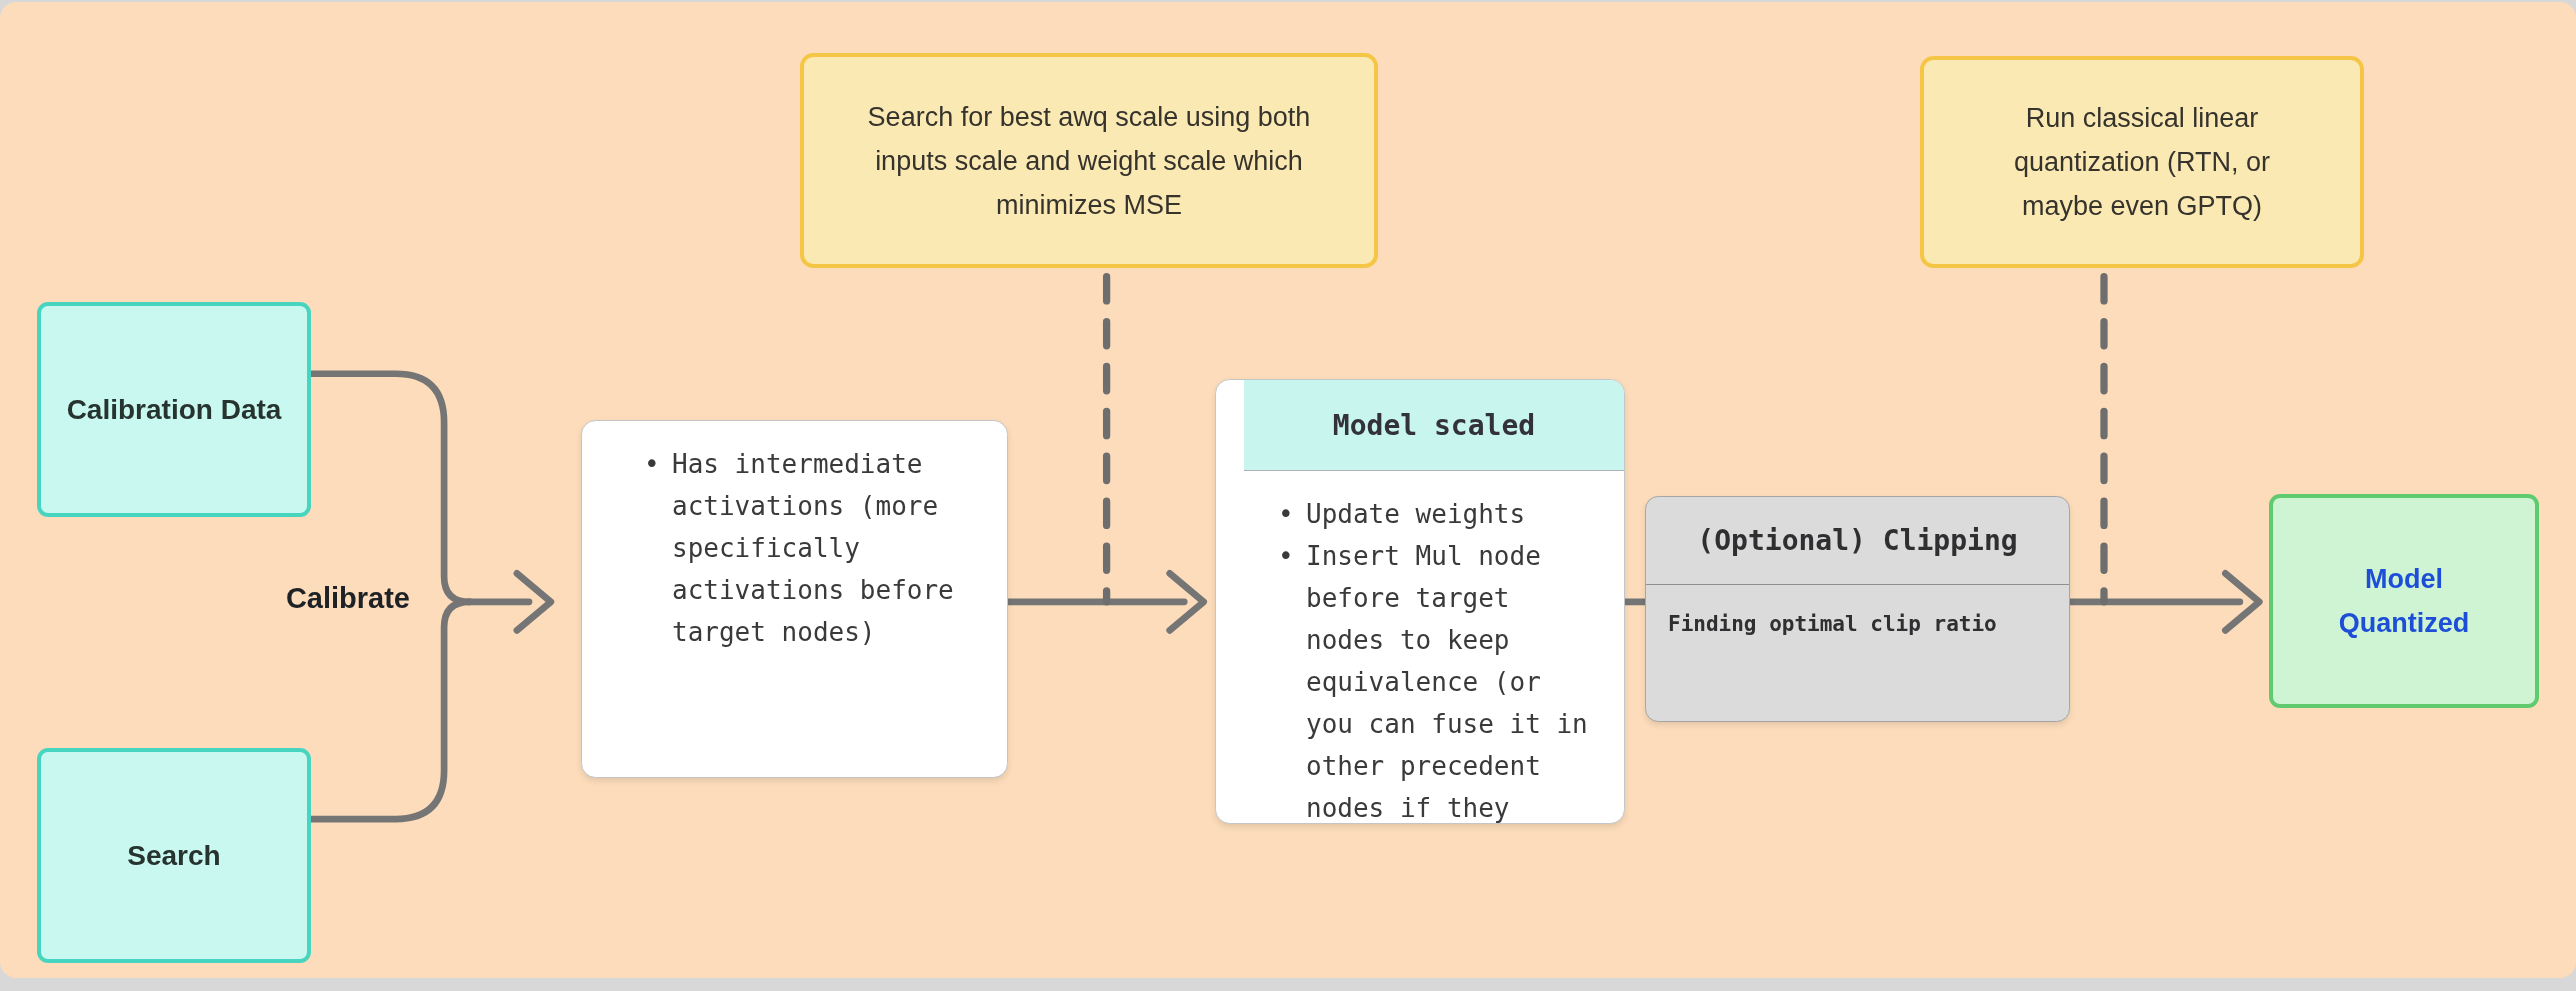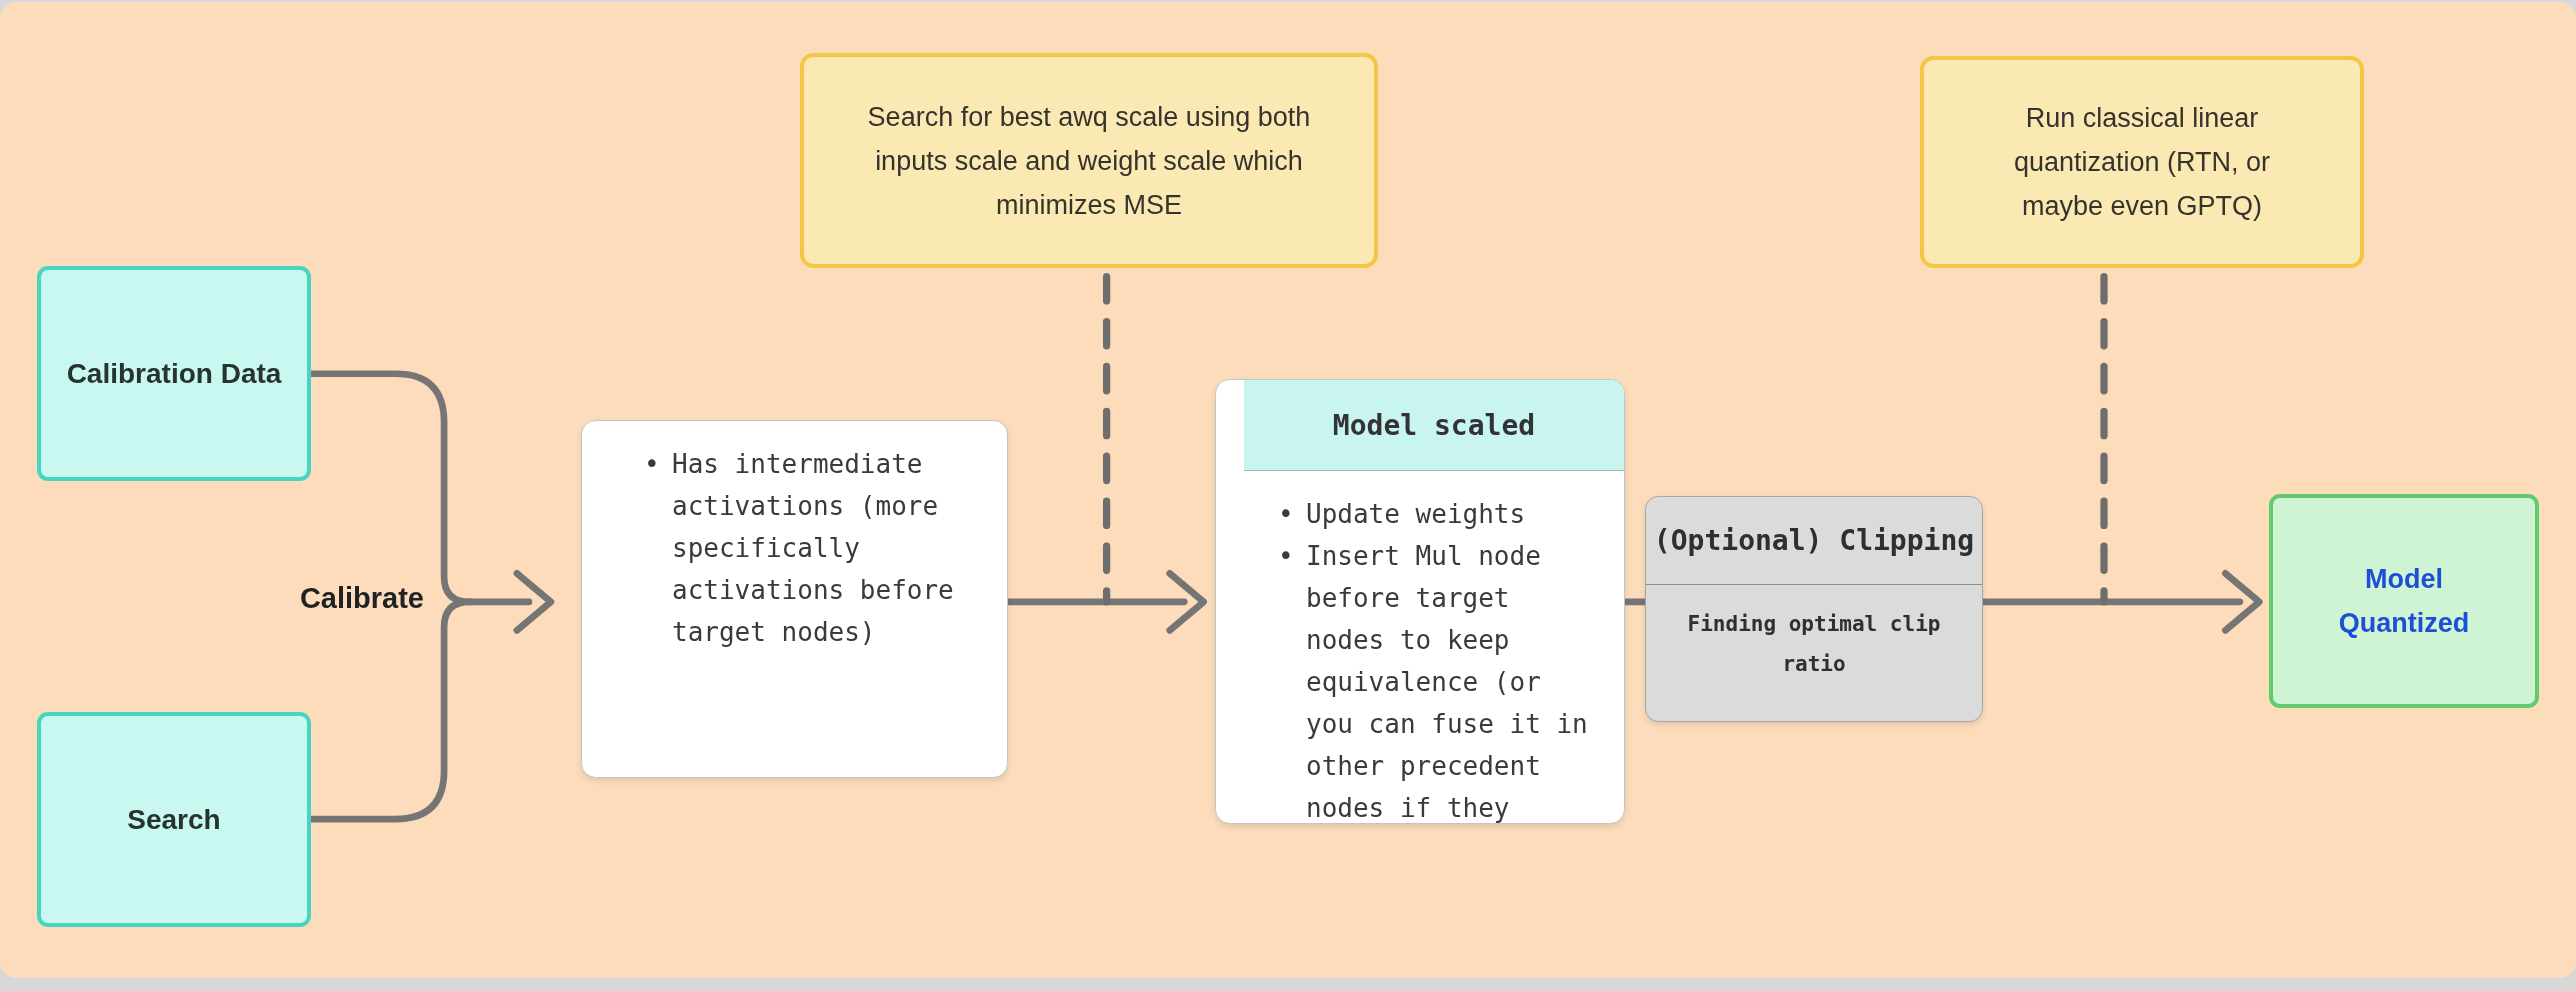--- a/index.html
+++ b/index.html
@@ -18,21 +18,21 @@
   svg.connectors{position:absolute;left:0;top:0;width:2576px;height:992px;z-index:1;}
   .node{position:absolute;z-index:2;box-sizing:border-box;}
 
   
   .teal-node{
     background:var(--c-teal_fill,#C9F8F1);
     border:4.9px solid var(--c-teal_border,#47D5BF);
     border-radius:11px;
     display:flex;align-items:center;justify-content:center;
     text-align:center;
-    font-weight:bold;font-size:28px;color:#26332F;
+    font-weight:bold;font-size:28px;color:#26332F;margin-top:36px;
   }
   
   .green-node{
     background:var(--c-green_fill,#CFF4D4);
     border:4.9px solid var(--c-green_border,#5FCB6E);
     border-radius:11px;
     display:flex;align-items:center;justify-content:center;
     text-align:center;
     font-weight:bold;font-size:27px;line-height:44px;color:#1d4ed8;
     padding:0 24px;
@@ -91,31 +91,31 @@
   }
   .gray-card .gray-body{
     padding:19.4px 22px 0 22px;
     font-family:"DejaVu Sans Mono",monospace;
     font-weight:bold;font-size:21px;line-height:40px;color:#2F2F31;
   }
 
   
   .edge-label{
     position:absolute;z-index:2;
-    left:218px;top:582px;width:206px;
+    left:204px;top:582px;width:206px;
     text-align:right;
     font-weight:bold;font-size:29px;color:#1E2226;
   }
 
   
   #node-calibration-data{left:37px;top:266px;width:274px;height:215px;}
   #node-model{left:37px;top:712px;width:274px;height:215px;}
   #card-model-calibrated{left:581px;top:420px;width:427px;height:358px;}
   #card-model-scaled{left:1215px;top:379px;width:410px;height:445px;}
-  #card-clipping{left:1645px;top:496px;width:338px;height:226px;text-align:center;}
+  #card-clipping{left:1645px;top:496px;width:425px;height:226px;}
   #node-model-quantized{left:2269px;top:494px;width:270px;height:214px;}
   #note-awq{left:800px;top:53px;width:578px;height:215px;}
   #note-quant{left:1920px;top:56px;width:444px;height:212px;}
 </style>
 </head>
 <body>
 
 <div class="stage">
   <div class="canvas"></div>
 

